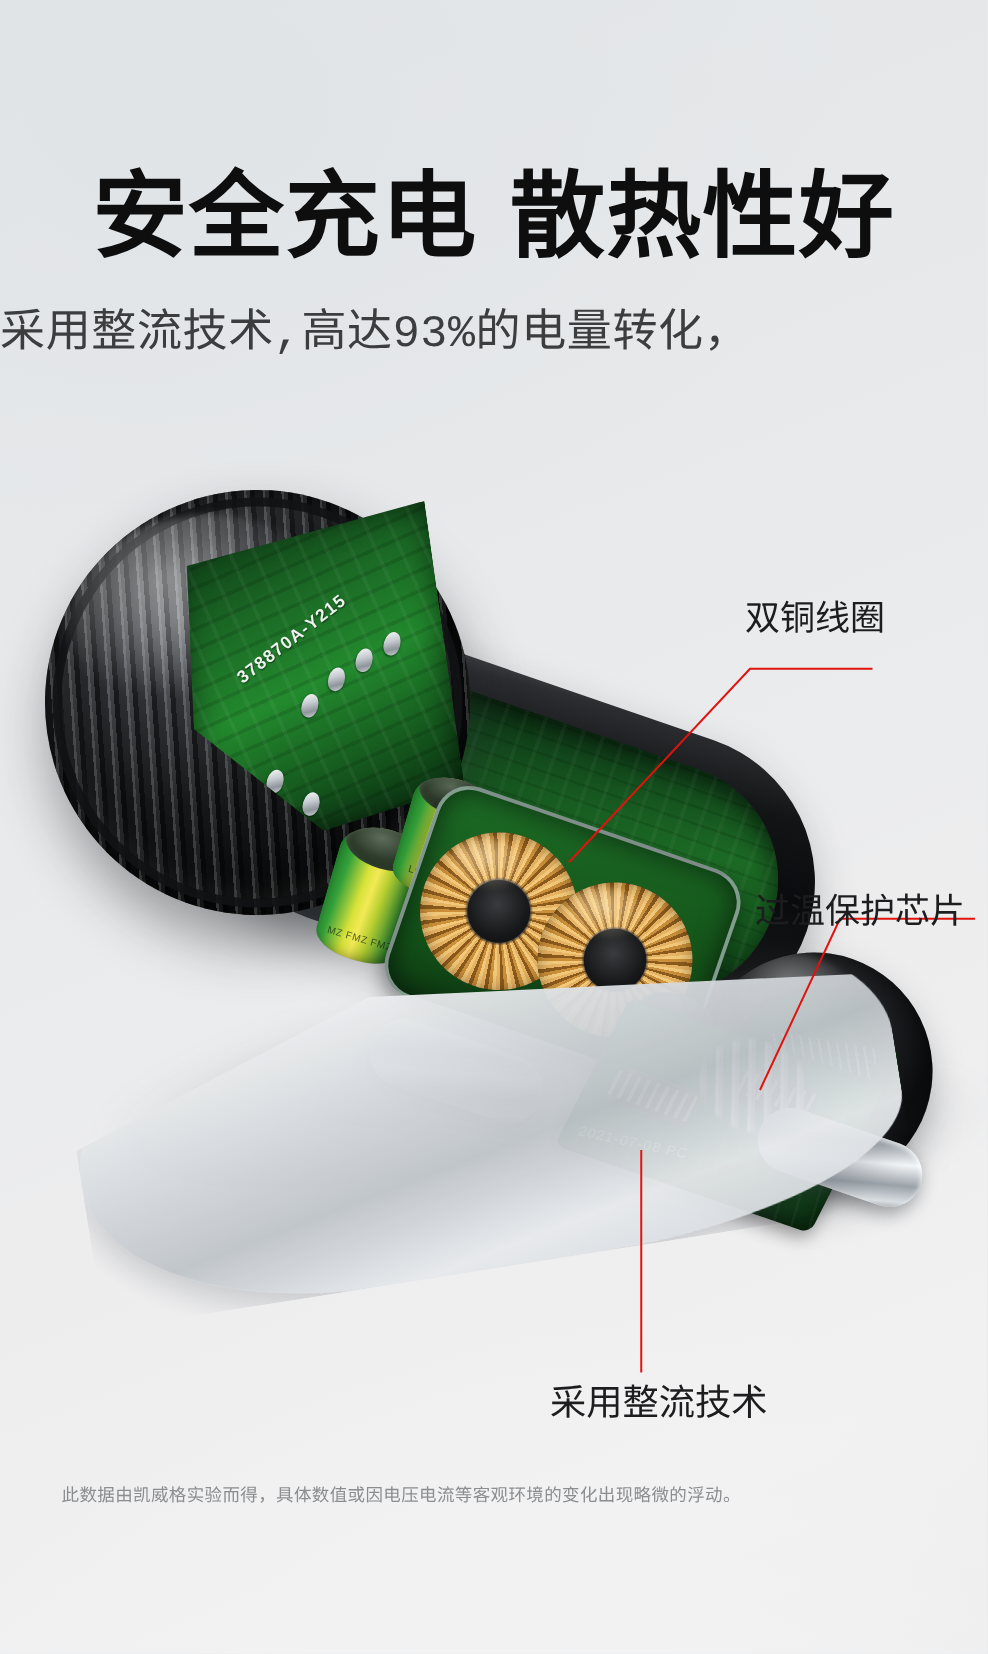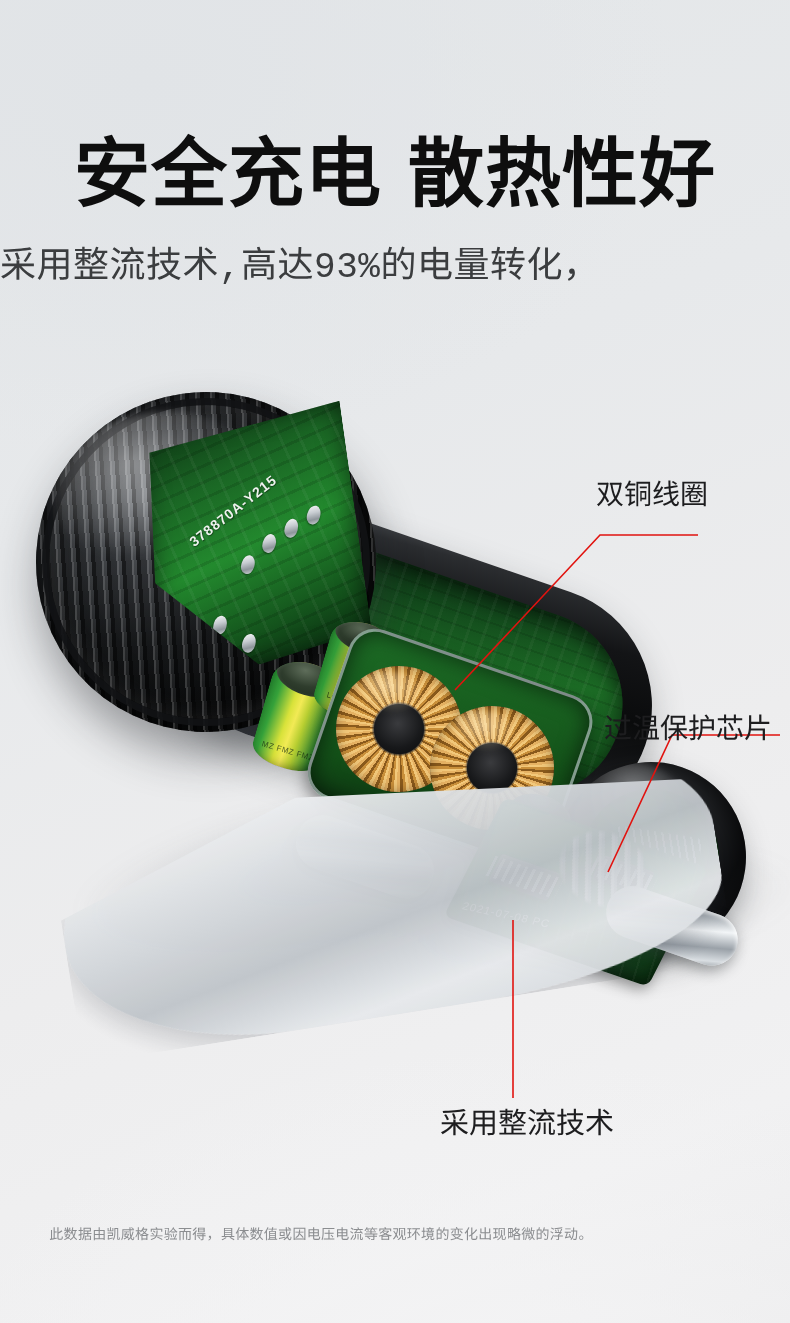--- a/index.html
+++ b/index.html
@@ -28,21 +28,21 @@
     font-size:36px;line-height:48px;color:#3b3d3f;letter-spacing:.5px;font-family:Liberation Mono, monospace;
   }
   .subtitle div{white-space:nowrap;}
 
   .callout{position:absolute;color:#1d1d1f;font-size:28px;line-height:38px;white-space:nowrap;}
   #callout-coil{left:596px;top:444px;margin-top:32px;}
   #callout-otp{left:604px;top:673px;margin-top:37px;}
   #callout-mcu{left:440px;top:1104px;font-size:29px;}
 
   .disclaimer{
-    position:absolute;left:0;top:1223px;width:642px;text-align:center;
+    position:absolute;left:0;top:1185px;width:642px;text-align:center;
     font-size:14px;color:#8b8d90;letter-spacing:.3px;
   }
 
   
   #leaders{position:absolute;left:0;top:0;width:790px;height:1323px;pointer-events:none;}
 
   
   #product{position:absolute;left:0;top:360px;width:790px;height:700px;}
 
   

